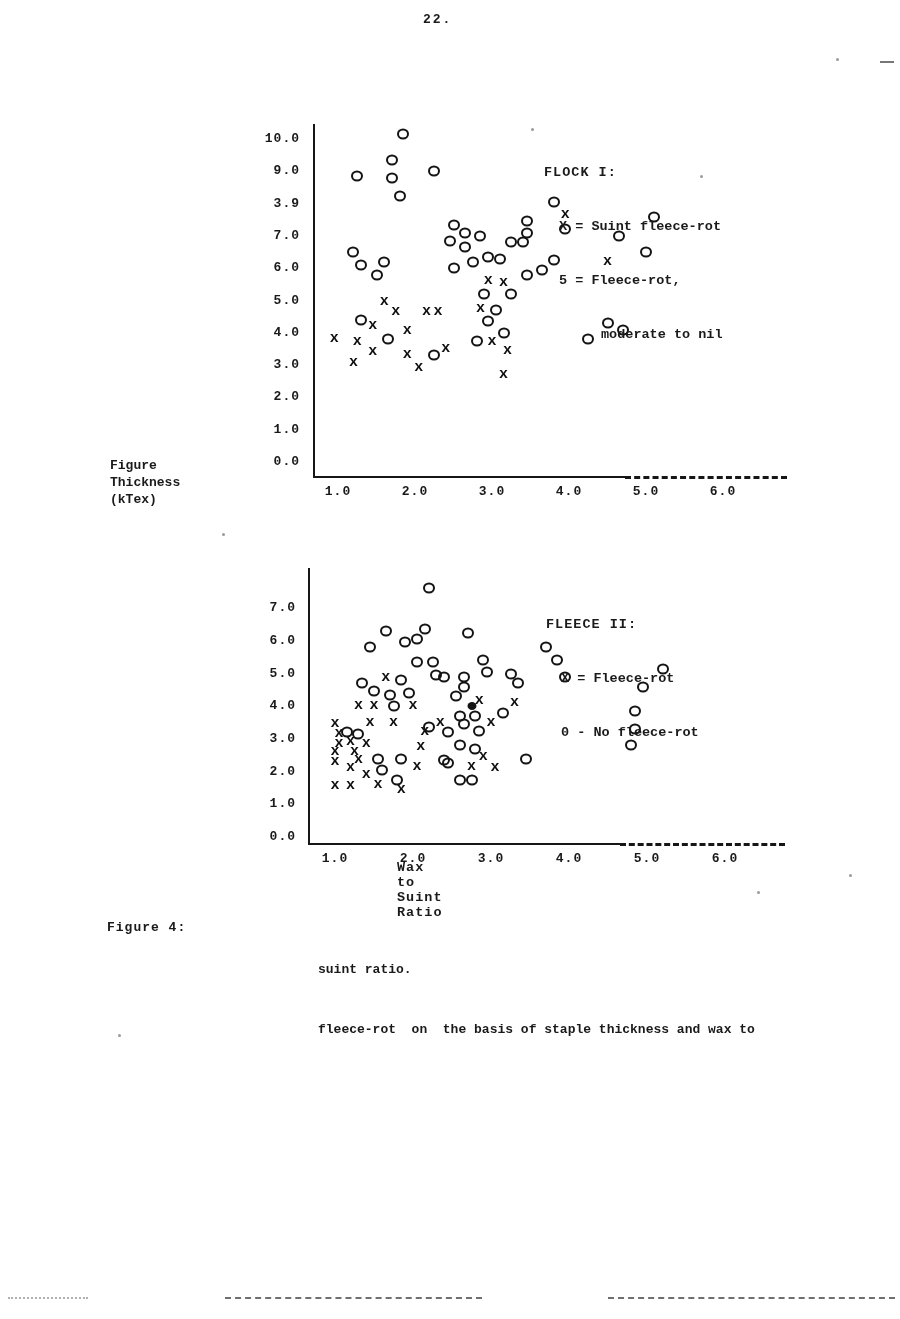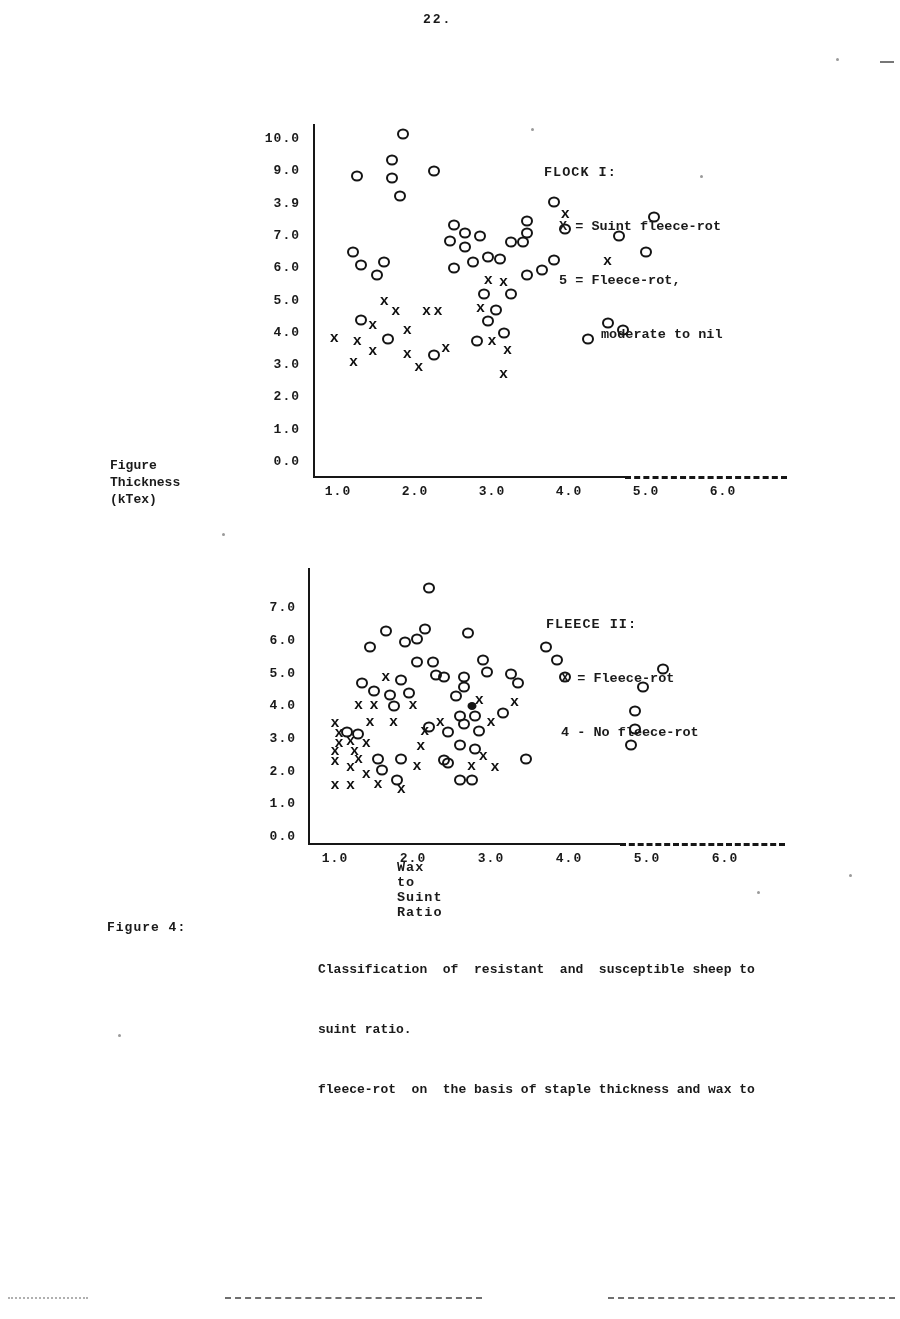--- a/index.html
+++ b/index.html
@@ -270,28 +270,27 @@
       <div class="pt pt-o" style="left: 381.8px; top: 769.965px;"></div>
       <div class="pt pt-o" style="left: 397.4px; top: 779.775px;"></div>
       <div class="pt pt-o" style="left: 459.8px; top: 779.775px;"></div>
       <div class="pt pt-o" style="left: 471.5px; top: 779.775px;"></div>
       <div class="pt pt-dot" style="left: 471.5px; top: 706.2px;"></div>
     </div>
 
   <div class="abs legend" style="left:546px;top:580px;">
     <div class="t">FLEECE II:</div>
     <div class="l1">X = Fleece-rot</div>
-    <div class="l1">4 - No fleece-rot</div>
+    <div class="l1">0 - No fleece-rot</div>
   </div>
 
   <div class="abs x-title">Wax to Suint Ratio</div>
 </div>
 
 <div class="abs fig-label">Figure 4:</div>
 <div class="abs caption">
-  <div>Classification  of  resistant  and  susceptible sheep to</div>
   <div>suint ratio.</div>
   <div>fleece-rot  on  the basis of staple thickness and wax to</div>
 </div>
 
 <div class="abs rule rule-a" style="left:8px;top:1297px;width:80px;"></div>
 <div class="abs rule rule-b" style="left:225px;top:1297px;width:257px;"></div>
 <div class="abs rule rule-b" style="left:608px;top:1297px;width:287px;"></div>
 
 </body></html>

